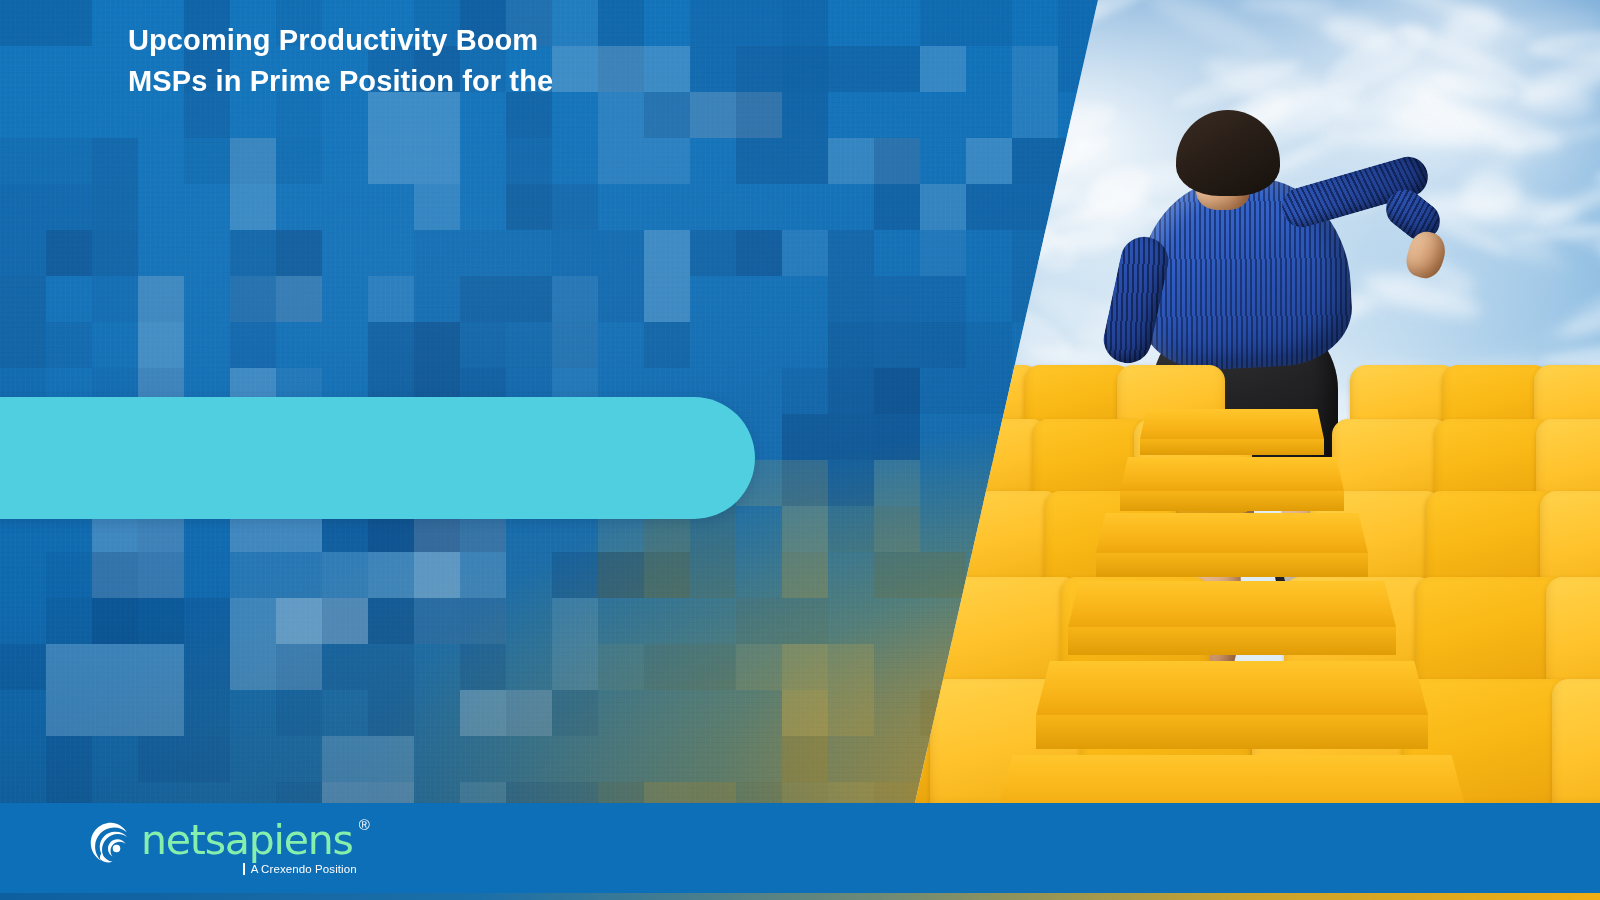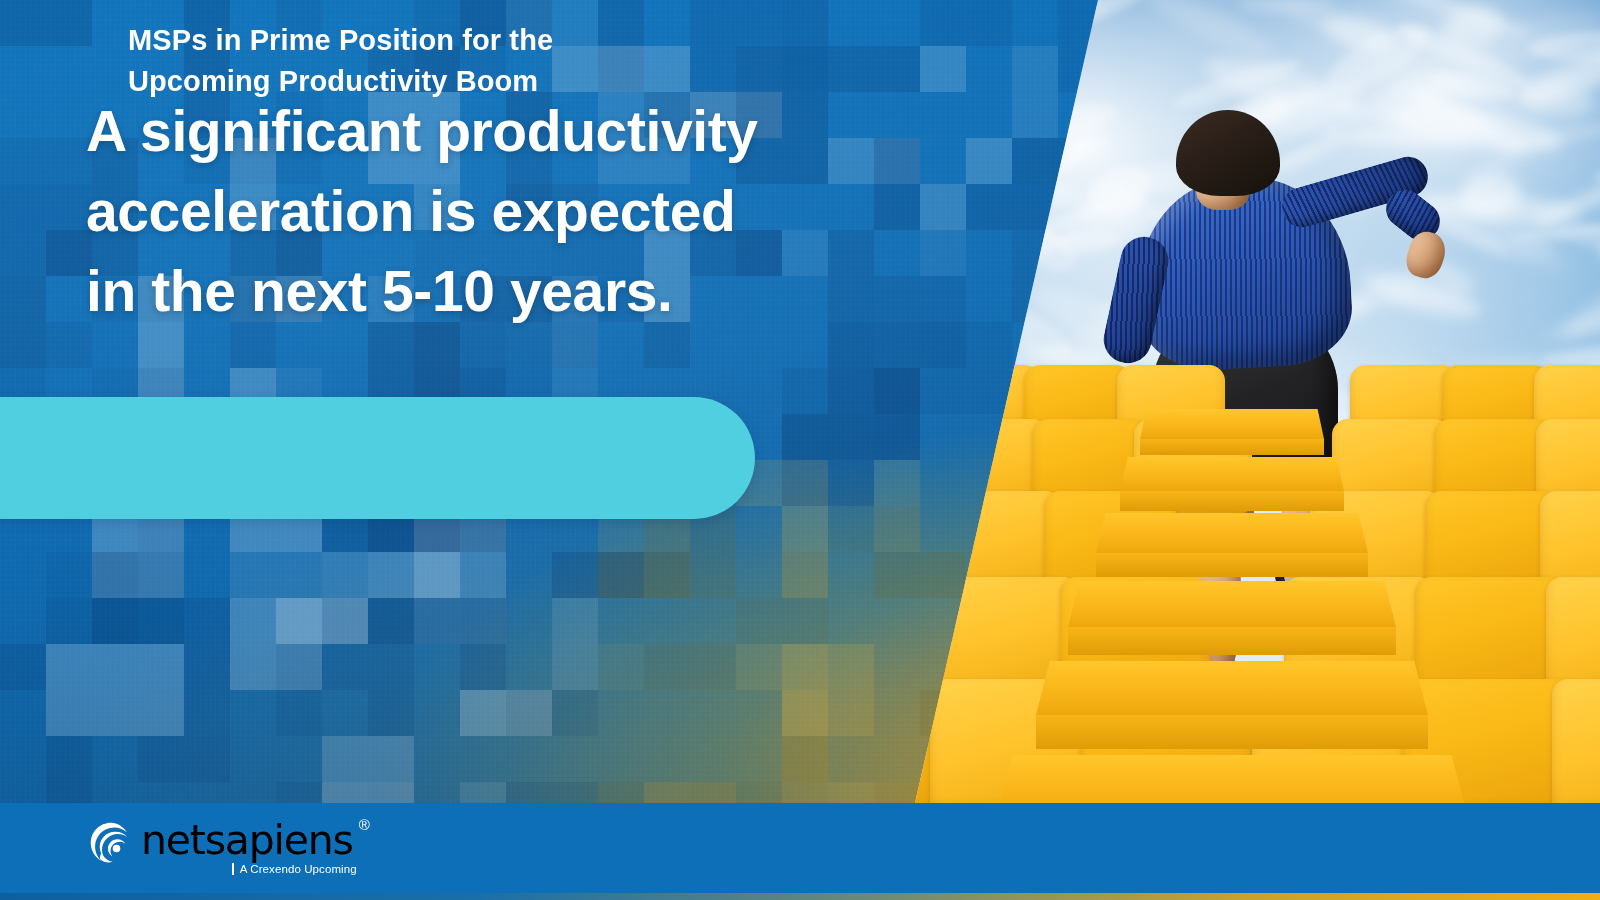--- a/index.html
+++ b/index.html
@@ -90,21 +90,21 @@
     box-shadow:0 3px 10px rgba(90,55,0,.22);}
   .cta-label{color:#fff;font-size:41px;font-weight:600;letter-spacing:-.2px;margin-left:53px;}
 
   
   .footer{position:absolute;left:0;top:803px;width:1600px;height:90px;background:#0d6fb8;}
   .footer-strip{position:absolute;left:0;top:893px;width:1600px;height:7px;
     background:linear-gradient(90deg,#0d5f9e 0%,#1b6fa8 30%,#6e8a76 55%,#c8a22d 78%,#f0ae12 100%);}
   .logo{position:absolute;left:88px;top:818px;display:flex;align-items:flex-start;}
   .logo-mark{width:46px;height:46px;margin-right:7px;margin-top:2px;}
   .logo-text-wrap{position:relative;}
-  .logo-word{color:#000000;font-size:41px;font-weight:400;letter-spacing:-1.2px;line-height:44px;
+  .logo-word{color:#86efac;font-size:41px;font-weight:400;letter-spacing:-1.2px;line-height:44px;
     font-family:"DejaVu Sans",sans-serif;}
   .logo-reg{position:absolute;right:-17px;top:-1px;color:#fff;font-size:15px;line-height:15px;}
   .logo-tag{position:absolute;right:-4px;top:45px;color:#fff;font-size:11.5px;letter-spacing:.1px;
     padding-left:6px;border-left:2px solid #fff;white-space:nowrap;}
 </style>
 </head>
 <body>
 
 <div class="stage">
 
@@ -620,44 +620,39 @@
       <div class="r-sleeve" style="left:400px;top:172px;width:150px;height:40px;transform:rotate(-16deg);"></div>
       <div class="r-sleeve" style="left:504px;top:196px;width:58px;height:38px;transform:rotate(38deg);"></div>
       <div class="r-skin" style="left:528px;top:232px;width:36px;height:46px;border-radius:42% 46% 44% 40%;transform:rotate(16deg);"></div>
       <div class="r-sleeve" style="left:232px;top:236px;width:48px;height:128px;border-radius:34px;transform:rotate(12deg);"></div>
 
       <div class="r-skin" style="left:316px;top:162px;width:54px;height:48px;border-radius:40%;"></div>
       <div class="r-hair" style="left:296px;top:110px;width:104px;height:86px;"></div>
     </div>
   </div>
 
-  <div class="headline">
-    <span class="hl">A significant productivity</span>
-    <span class="hl">acceleration is expected</span>
-    <span class="hl">in the next 5-10 years.</span>
-  </div>
 
   <div class="teal-banner"></div>
   <div class="teal-text">
+    <span class="tl">Upcoming Productivity Boom</span>
     <span class="tl">MSPs in Prime Position for the</span>
-    <span class="tl">Upcoming Productivity Boom</span>
   </div>
 
 
   <div class="footer"></div>
   <div class="footer-strip"></div>
 
   <div class="logo">
     <svg class="logo-mark" viewBox="0 0 100 100">
       <path d="M50 6C25.7 6 6 25.7 6 50c0 16.5 9.1 30.9 22.6 38.4C20.5 80.8 15.4 69.9 15.4 57.8 15.4 34.9 34 16.3 56.9 16.3c10.4 0 19.9 3.8 27.2 10.1C76.3 14.2 64.1 6 50 6z" fill="#ffffff"></path>
       <path d="M58.6 25.6c-18.3 0-33.1 14.8-33.1 33.1 0 9.2 3.8 17.6 9.9 23.6-3.1-5.2-4.9-11.2-4.9-17.7 0-19 15.4-34.4 34.4-34.4 7.6 0 14.6 2.5 20.3 6.6-6-7-14.8-11.2-26.6-11.2z" fill="#ffffff"></path>
       <path d="M63.9 41.6c-11.3 0-20.5 9.2-20.5 20.5 0 7.4 3.9 13.8 9.8 17.4-2.6-3.4-4.2-7.6-4.2-12.2 0-11 8.9-19.9 19.9-19.9 4.9 0 9.4 1.8 12.9 4.7-3.9-6.3-10.3-10.5-17.9-10.5z" fill="#ffffff"></path>
       <circle cx="62" cy="62" r="8.2" fill="#ffffff"></circle>
       <path d="M30 72c4 10 13 17 23 19-9 3-19 1-26-5-2-4-1-10 3-14z" fill="#ffffff"></path>
     </svg>
     <div class="logo-text-wrap">
       <span class="logo-word">netsapiens</span>
       <span class="logo-reg">®</span>
-      <span class="logo-tag">A Crexendo Upcoming</span>
+      <span class="logo-tag">A Crexendo Position</span>
     </div>
   </div>
 
 </div>
 
 </body></html>

